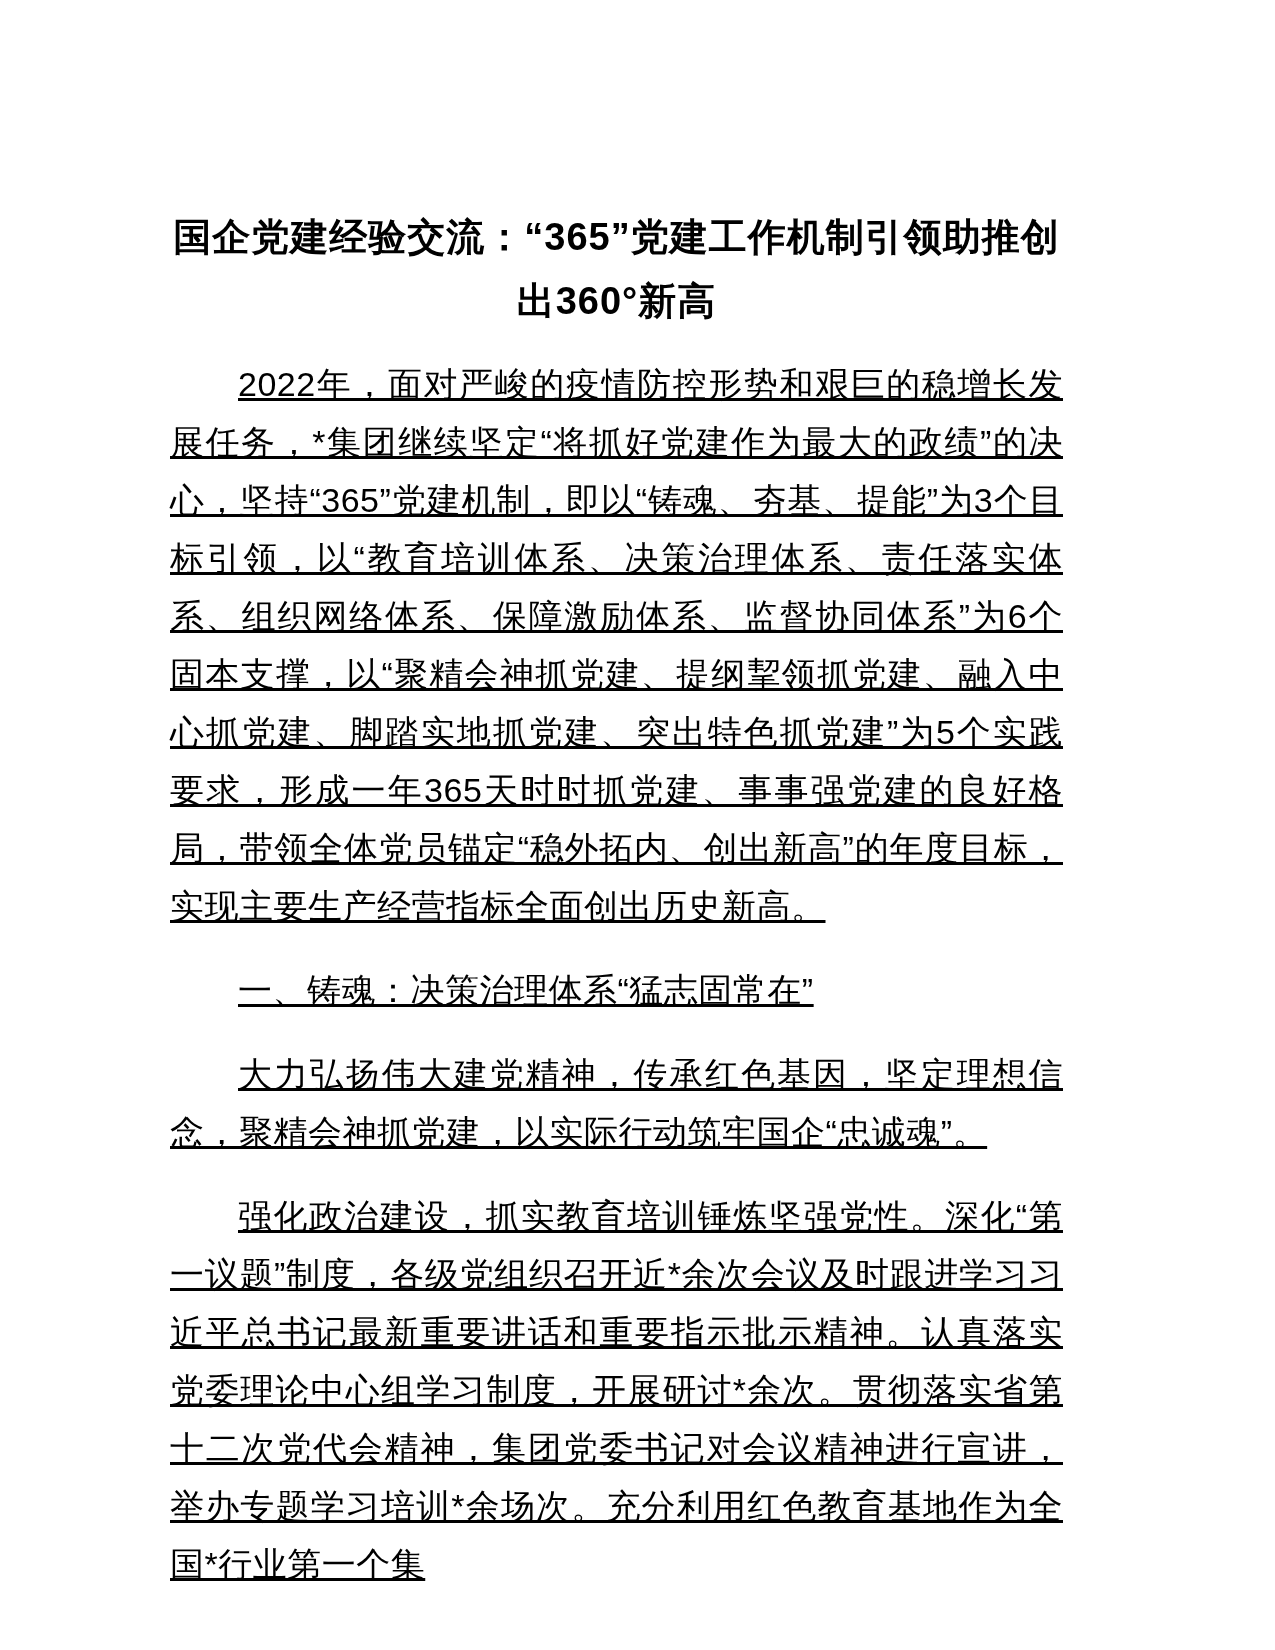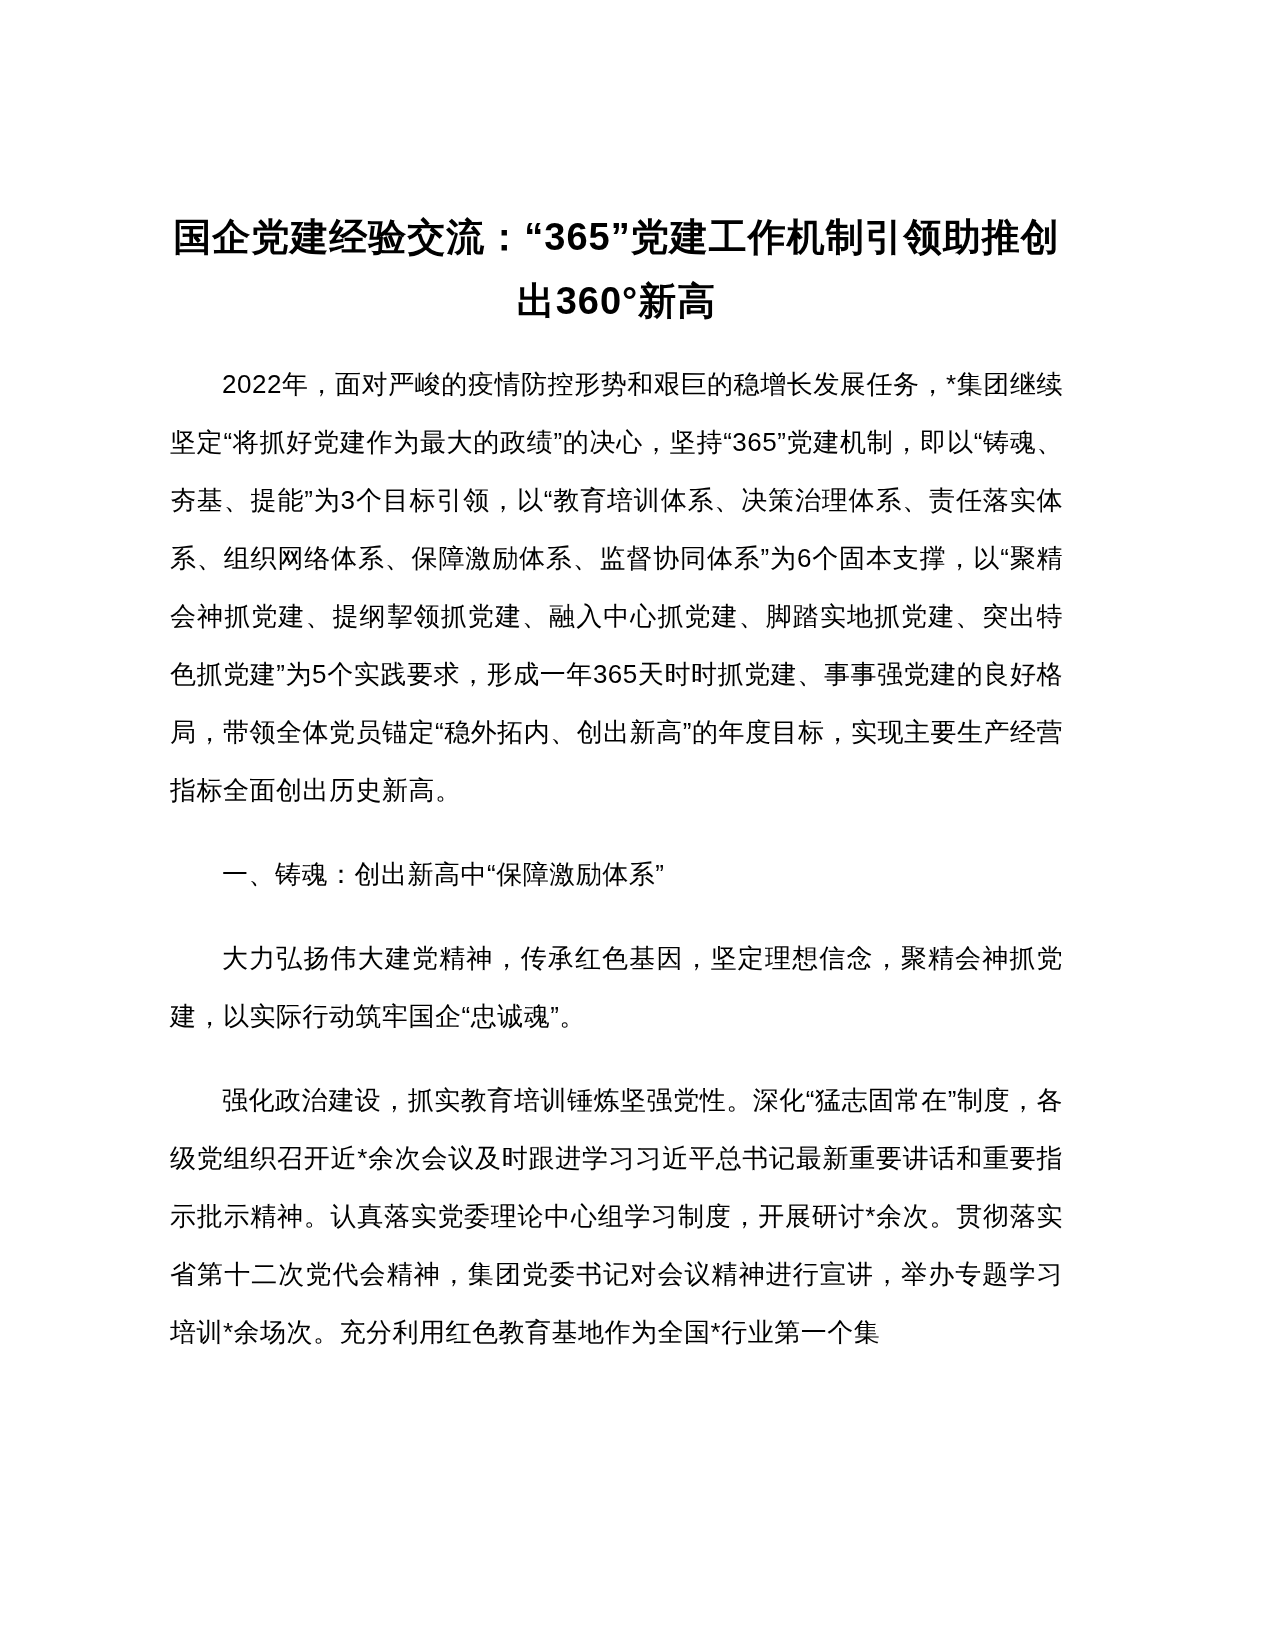--- a/index.html
+++ b/index.html
@@ -22,39 +22,40 @@
   .doc-title {
     margin: 0 0 22px 0;
     font-size: 38px;
     font-weight: 700;
     text-align: center;
     line-height: 64px;
     letter-spacing: 1px;
   }
   .para {
     margin: 0 0 26px 0;
-    font-size: 26px;
+    font-size: 34px;
     font-weight: 400;
     line-height: 58px;
     text-align: justify;
     text-justify: inter-ideograph;
     text-indent: 2em;
     letter-spacing: 0.5px;
     word-break: break-all;
+    text-decoration: underline;
   }
   .section-heading {
     font-weight: 400;
   }
 </style>
 </head>
 <body>
 
 <div class="page">
   <h1 class="doc-title">国企党建经验交流：“365”党建工作机制引领助推创出360°新高</h1>
 
   <p class="para">2022年，面对严峻的疫情防控形势和艰巨的稳增长发展任务，*集团继续坚定“将抓好党建作为最大的政绩”的决心，坚持“365”党建机制，即以“铸魂、夯基、提能”为3个目标引领，以“教育培训体系、决策治理体系、责任落实体系、组织网络体系、保障激励体系、监督协同体系”为6个固本支撑，以“聚精会神抓党建、提纲挈领抓党建、融入中心抓党建、脚踏实地抓党建、突出特色抓党建”为5个实践要求，形成一年365天时时抓党建、事事强党建的良好格局，带领全体党员锚定“稳外拓内、创出新高”的年度目标，实现主要生产经营指标全面创出历史新高。</p>
 
-  <p class="para section-heading">一、铸魂：创出新高中“保障激励体系”</p>
+  <p class="para section-heading">一、铸魂：决策治理体系“猛志固常在”</p>
 
   <p class="para">大力弘扬伟大建党精神，传承红色基因，坚定理想信念，聚精会神抓党建，以实际行动筑牢国企“忠诚魂”。</p>
 
-  <p class="para">强化政治建设，抓实教育培训锤炼坚强党性。深化“猛志固常在”制度，各级党组织召开近*余次会议及时跟进学习习近平总书记最新重要讲话和重要指示批示精神。认真落实党委理论中心组学习制度，开展研讨*余次。贯彻落实省第十二次党代会精神，集团党委书记对会议精神进行宣讲，举办专题学习培训*余场次。充分利用红色教育基地作为全国*行业第一个集</p>
+  <p class="para">强化政治建设，抓实教育培训锤炼坚强党性。深化“第一议题”制度，各级党组织召开近*余次会议及时跟进学习习近平总书记最新重要讲话和重要指示批示精神。认真落实党委理论中心组学习制度，开展研讨*余次。贯彻落实省第十二次党代会精神，集团党委书记对会议精神进行宣讲，举办专题学习培训*余场次。充分利用红色教育基地作为全国*行业第一个集</p>
 </div>
 
 </body></html>

